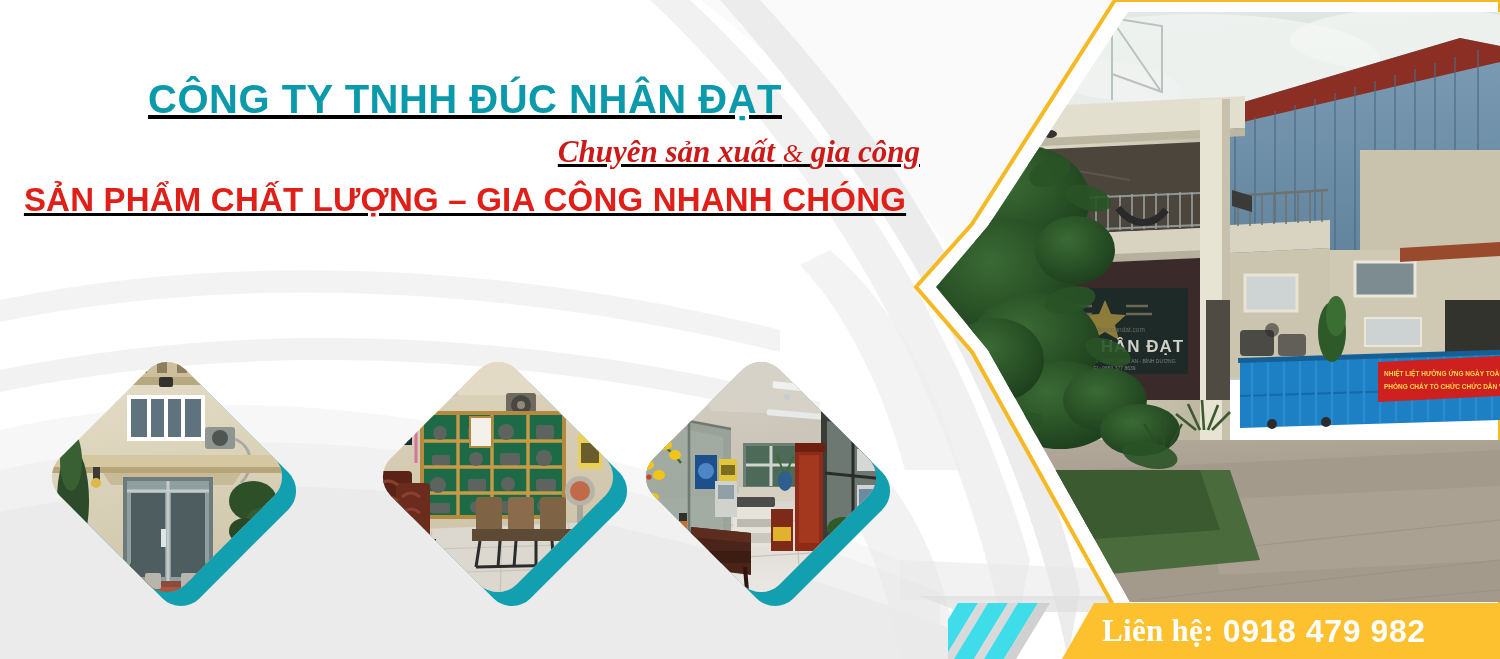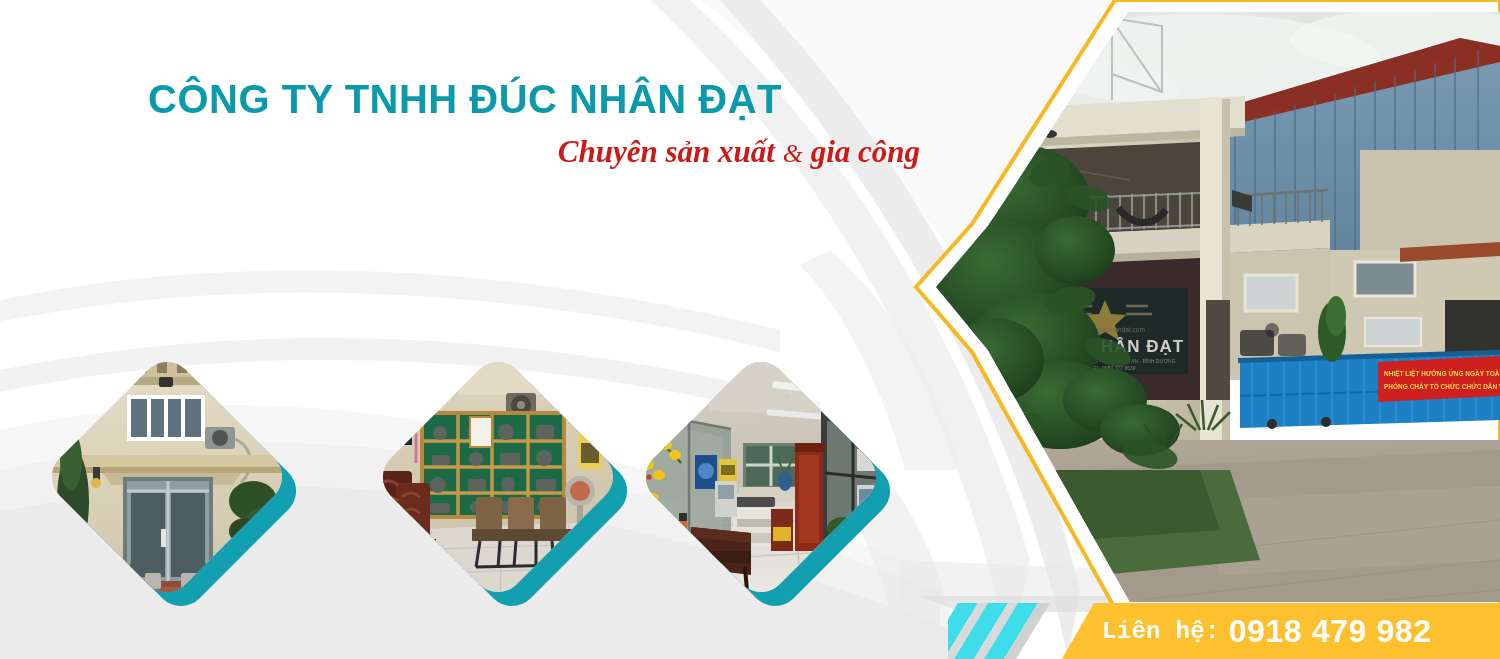--- a/index.html
+++ b/index.html
@@ -28,20 +28,21 @@
 
   
   .text-block {
     position: absolute;
     left: 0;
     top: 78px;
     width: 920px;
     z-index: 6;
     text-align: center;
     padding-left: 10px;
+    text-decoration: underline;
   }
 
   .company-name {
     font-family: "Liberation Sans", sans-serif;
     font-weight: bold;
     font-size: 40px;
     letter-spacing: 0.5px;
     color: #0a9aab;
     line-height: 1.08;
     margin: 0;
@@ -152,23 +153,23 @@
     width: 438px;
     height: 56px;
     background: #fdc130;
     z-index: 9;
     clip-path: polygon(32px 0, 100% 0, 100% 100%, 0 100%);
     display: flex;
     align-items: center;
     padding-left: 40px;
   }
   .contact-label {
-    font-family: Liberation Mono, monospace;
+    font-family: Liberation Serif, serif;
     font-weight: bold;
-    font-size: 24px;
+    font-size: 31px;
     color: #ffffff;
     letter-spacing: 0.3px;
   }
   .contact-number {
     font-family: "Liberation Sans", sans-serif;
     font-weight: bold;
     font-size: 32px;
     color: #ffffff;
     letter-spacing: 0.6px;
     margin-left: 9px;
@@ -471,20 +472,21 @@
   <div class="text-block">
     <div class="company-name">CÔNG TY TNHH ĐÚC NHÂN ĐẠT</div>
 
     <div class="tagline">
       <span>Chuyên sản xuất</span>
       <span class="amp">&amp;</span>
       <span>gia công</span>
     </div>
 
 
+    <div class="subline">SẢN PHẨM CHẤT LƯỢNG – GIA CÔNG NHANH CHÓNG</div>
   </div>
 
   <div class="thumbs">
 
     <div class="thumb-shadow" style="left:92px; top:30px;"></div>
     <div class="thumb" style="left:78px; top:16px;">
       <svg class="thumb-art" viewBox="0 0 252 252">
         <defs>
           <linearGradient id="t1wall" x1="0" y1="0" x2="0.2" y2="1">
             <stop offset="0%" stop-color="#e7e0c9"></stop>

